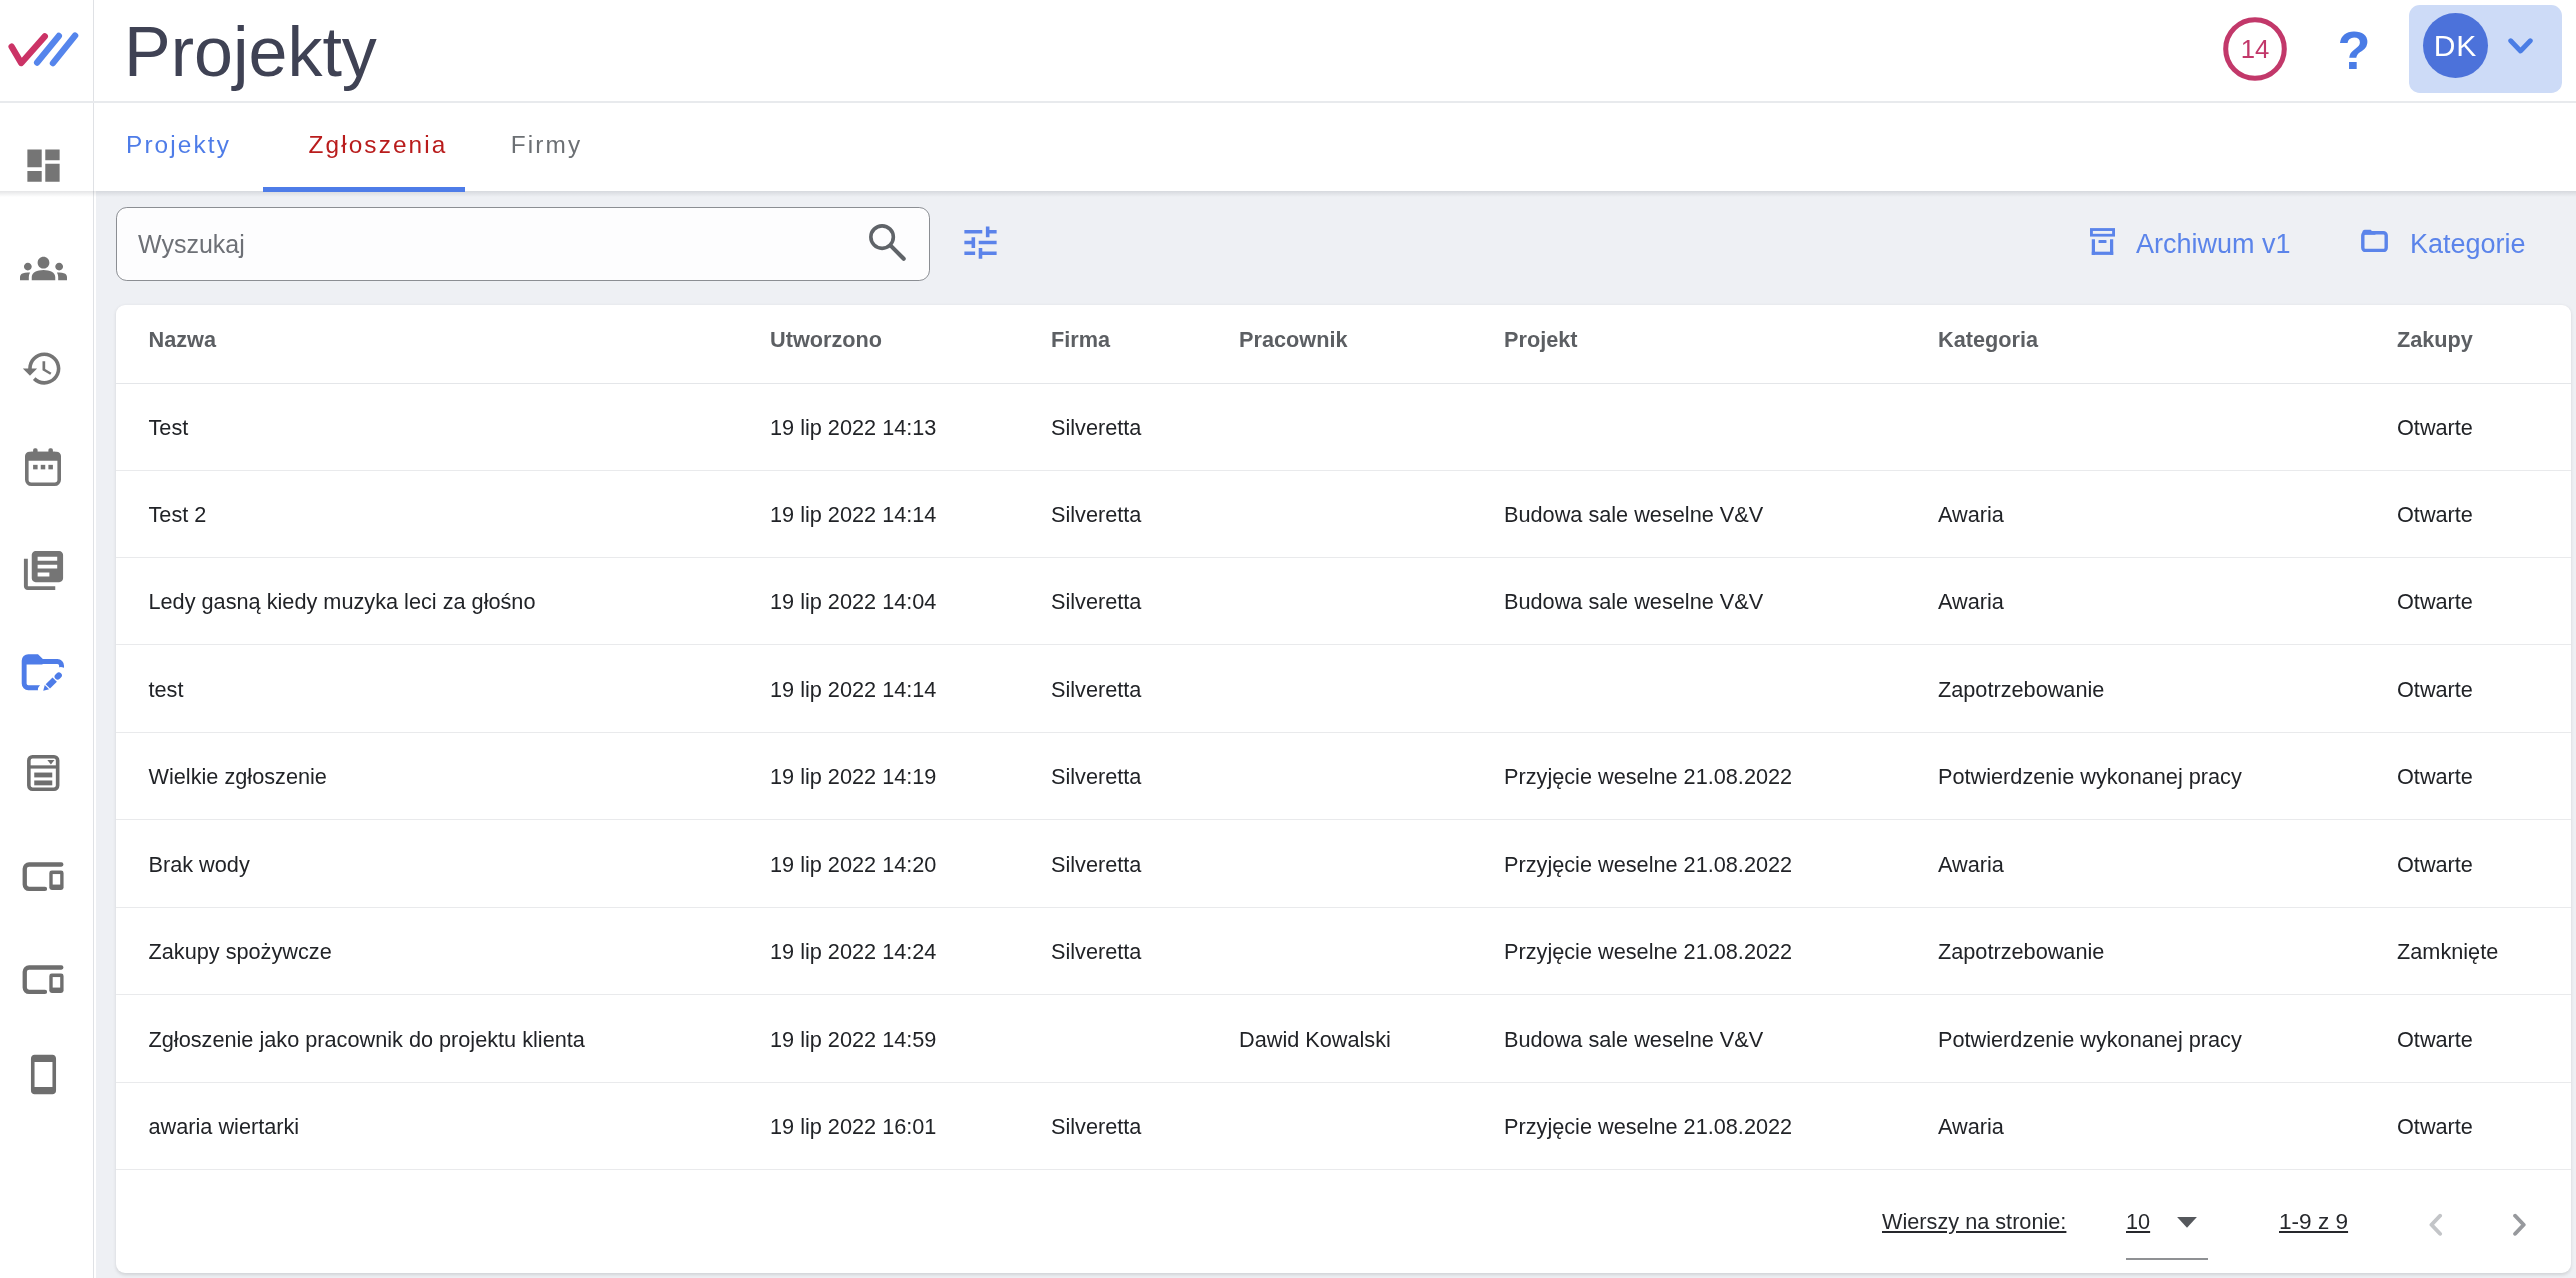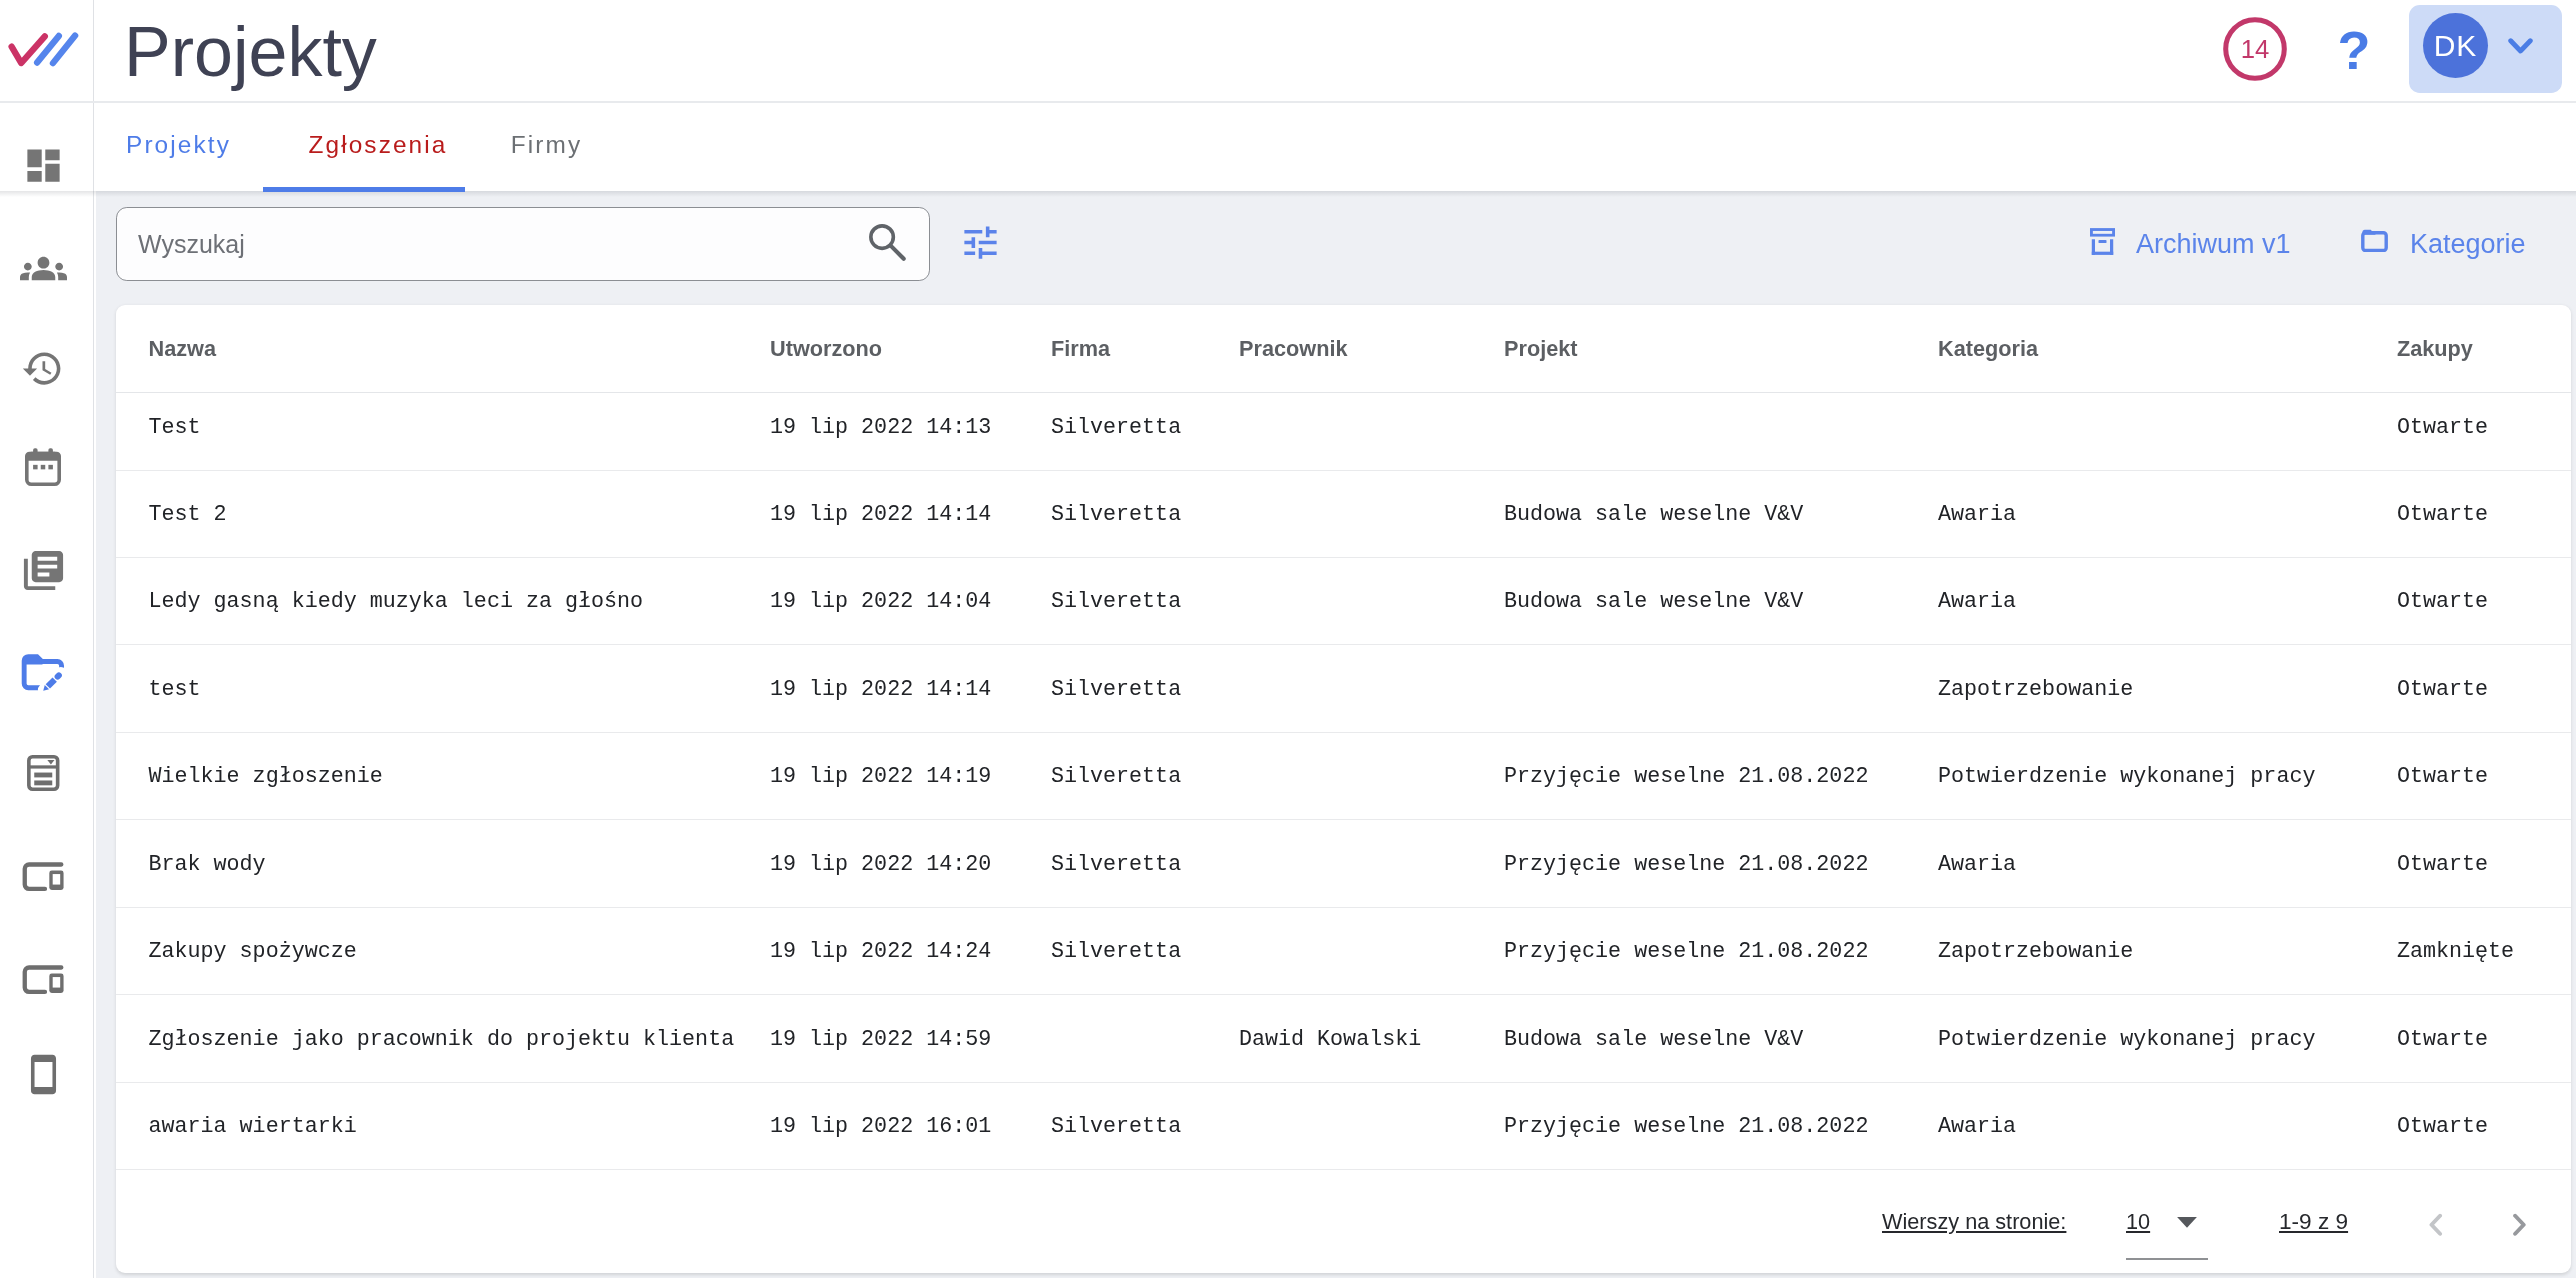--- a/index.html
+++ b/index.html
@@ -11,23 +11,23 @@
   #title { position:absolute; left:124px; top:0; height:101px; line-height:105px; font-size:70px; color:#3f4254; }
   .tab { position:absolute; top:101px; height:90px; line-height:88px; text-align:center;
      font-size:24.4px; letter-spacing:2.1px; }
   #underline { position:absolute; left:263px; top:187px; width:202px; height:4.5px; background:#4e7ce8; }
   #searchbox { position:absolute; left:116px; top:207px; width:814px; height:74px; background:#fdfdfe;
      border:1.8px solid #8b8e93; border-radius:10.8px; }
   #placeholder { position:absolute; left:138px; top:207px; height:74px; line-height:74px; font-size:25px; color:#6d7076; }
   .btn-label { position:absolute; top:224px; height:40px; line-height:40px; font-size:27px; letter-spacing:0px; color:#5b84ea; }
   #card { position:absolute; left:116px; top:305px; width:2455px; height:968px; background:#fff;
      border-radius:9px; box-shadow:0 1.8px 3.6px rgba(0,0,0,0.12); }
-  .thead { position:absolute; left:0; top:0; width:2455px; height:79px; border-bottom:1.8px solid #e4e6e9;margin-top:9px; }
+  .thead { position:absolute; left:0; top:0; width:2455px; height:79px; border-bottom:1.8px solid #e4e6e9; }
   .thead span { position:absolute; top:0; height:79px; line-height:70px; font-weight:bold; font-size:21.7px; color:#5c5f63; }
-  .row { position:absolute; left:0; width:2455px; height:87px; border-bottom:1.8px solid #e9eaec;font-family:Liberation Mono, monospace; }
+  .row { position:absolute; left:0; width:2455px; height:87px; border-bottom:1.8px solid #e9eaec; }
   .row span { position:absolute; top:0; height:88px; line-height:88px; font-size:21.7px; color:#212327; }
   .pgtext { position:absolute; height:36px; line-height:36px; font-size:21.7px; color:#26282c;text-decoration:underline; }
 </style></head>
 <body>
 <div id="contentbg"></div>
 <div id="sidebar"></div>
 <div id="hline"></div>
 <div style="position:absolute;left:0;top:191px;width:2576px;height:6.3px;background:linear-gradient(rgba(90,95,105,0.16), rgba(90,95,105,0));"></div>
 
 <svg class="abs" style="left:5.4px;top:29px" width="76" height="40" viewBox="0 0 84 44">

